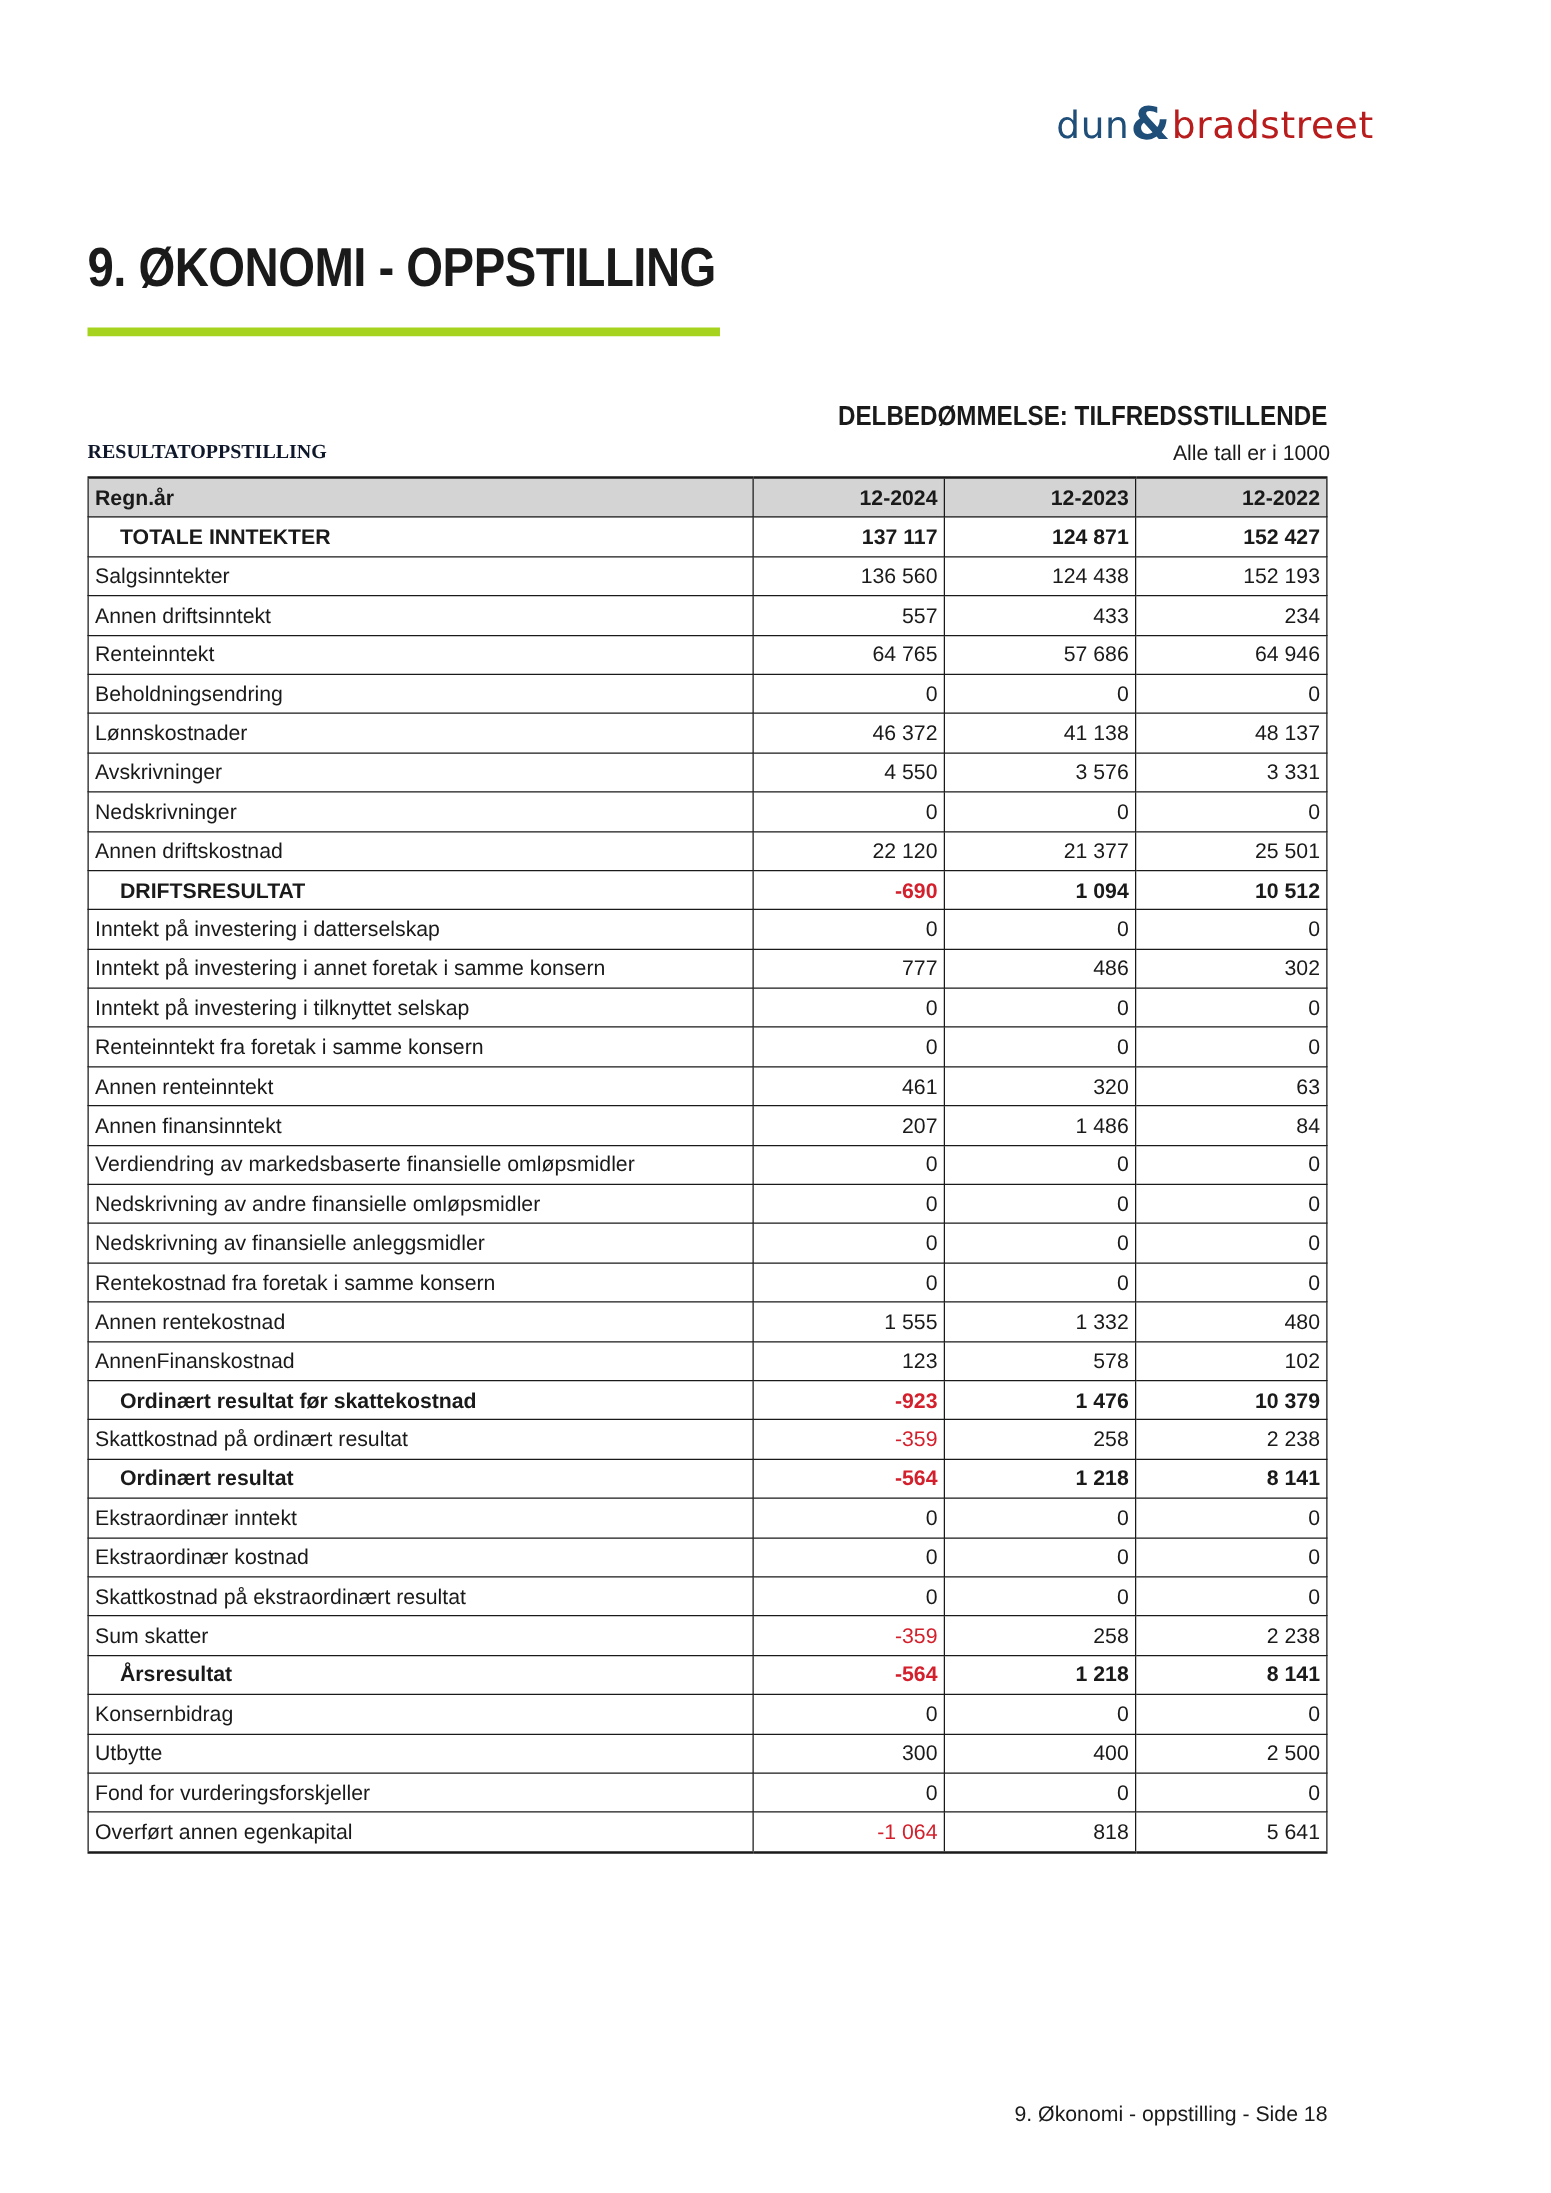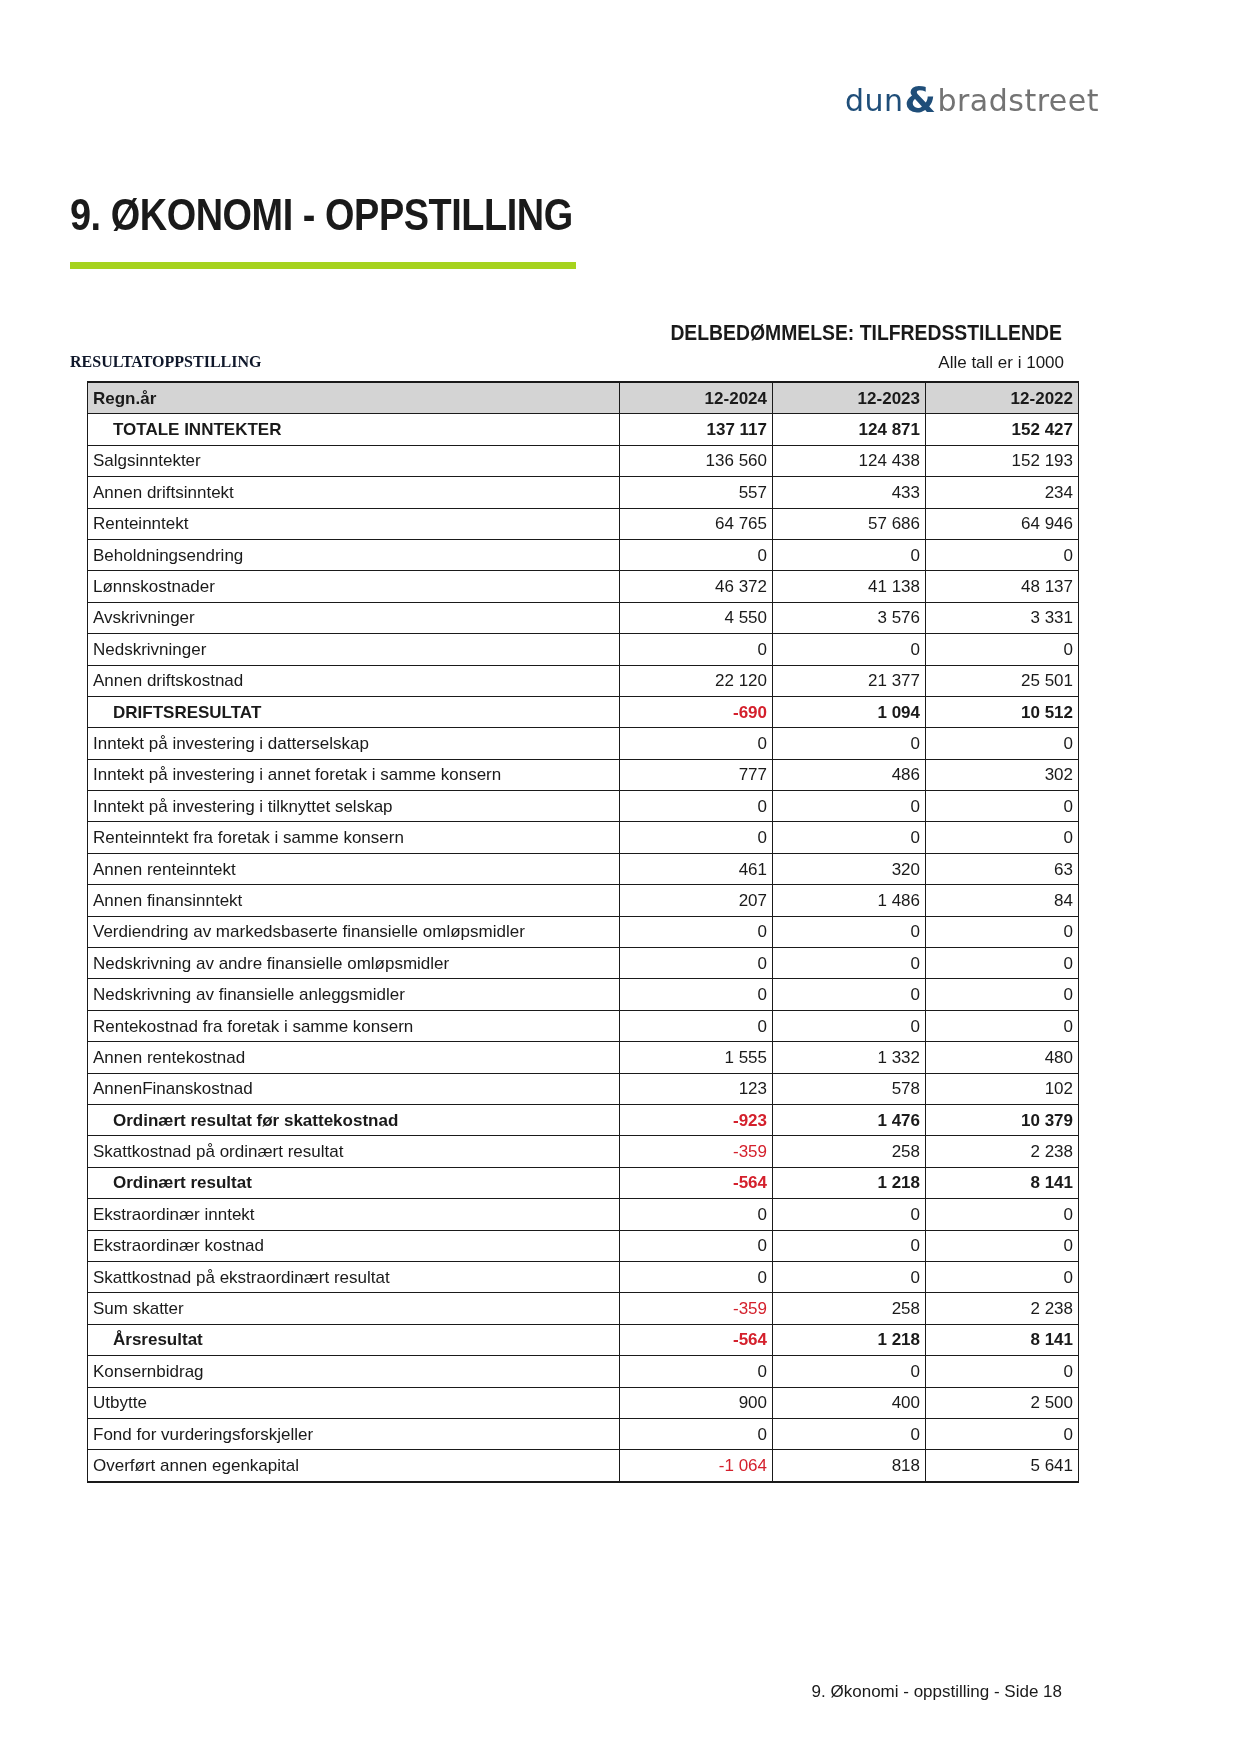--- a/index.html
+++ b/index.html
@@ -7,21 +7,21 @@
       width: 1241px; height: 1754px; position: relative; overflow: hidden;
       font-family: "Liberation Sans", sans-serif; color: #231f20;
     }
     .logo {
       position: absolute; left: 845px; top: 80px;
       font-family: "DejaVu Sans", sans-serif; font-size: 30px; letter-spacing: 0.5px;
       display: flex; align-items: center;
     }
     .logo .dun { color: #1f4e79; }
     .logo .amp { color: #1f4e79; font-weight: bold; font-size: 36px; margin: 0 1px; transform: translateY(-1px); }
-    .logo .brad { color: #737373; }
+    .logo .brad { color: #b91c1c; }
 
     .page-title {
       position: absolute; left: 70px; top: 190px;
       font-family: "Liberation Sans", sans-serif; font-weight: bold;
       font-size: 44px; letter-spacing: -0.5px; color: #1a1a1a;
       transform: scaleX(0.86); transform-origin: left top; white-space: nowrap;
     }
     .title-bar {
       position: absolute; left: 70px; top: 262px; width: 506px; height: 7px;
       background: #a6d31e;
@@ -35,21 +35,21 @@
       position: absolute; left: 70px; top: 353px;
       font-weight: bold; font-size: 16px; color: #0f172a; font-family: Liberation Serif, serif;
     }
     .units-note {
       position: absolute; right: 177px; top: 353px;
       font-size: 17px; color: #1a1a1a;
     }
     table.fin {
       position: absolute; left: 70px; top: 381px;
       width: 992px; border-collapse: collapse;
-      font-size: 17px; color: #1a1a1a; margin-left: 17px;
+      font-size: 17px; color: #1a1a1a;
     }
     table.fin td, table.fin th {
       border: 1px solid #1a1a1a; height: 30.4px; padding: 0 5px;
       white-space: nowrap; line-height: 1;
     }
     table.fin th { background: #d4d4d4; font-weight: bold; border-top: 2px solid #1a1a1a; }
     table.fin th.lab { text-align: left; }
     table.fin th.num { text-align: right; }
     table.fin col.c0 { width: 532px; }
     table.fin col.c1, table.fin col.c2, table.fin col.c3 { width: 153px; }
@@ -276,21 +276,21 @@
         <td class="num">8 141</td>
       </tr>
       <tr>
         <td class="lab">Konsernbidrag</td>
         <td class="num">0</td>
         <td class="num">0</td>
         <td class="num">0</td>
       </tr>
       <tr>
         <td class="lab">Utbytte</td>
-        <td class="num">900</td>
+        <td class="num">300</td>
         <td class="num">400</td>
         <td class="num">2 500</td>
       </tr>
       <tr>
         <td class="lab">Fond for vurderingsforskjeller</td>
         <td class="num">0</td>
         <td class="num">0</td>
         <td class="num">0</td>
       </tr>
       <tr>

